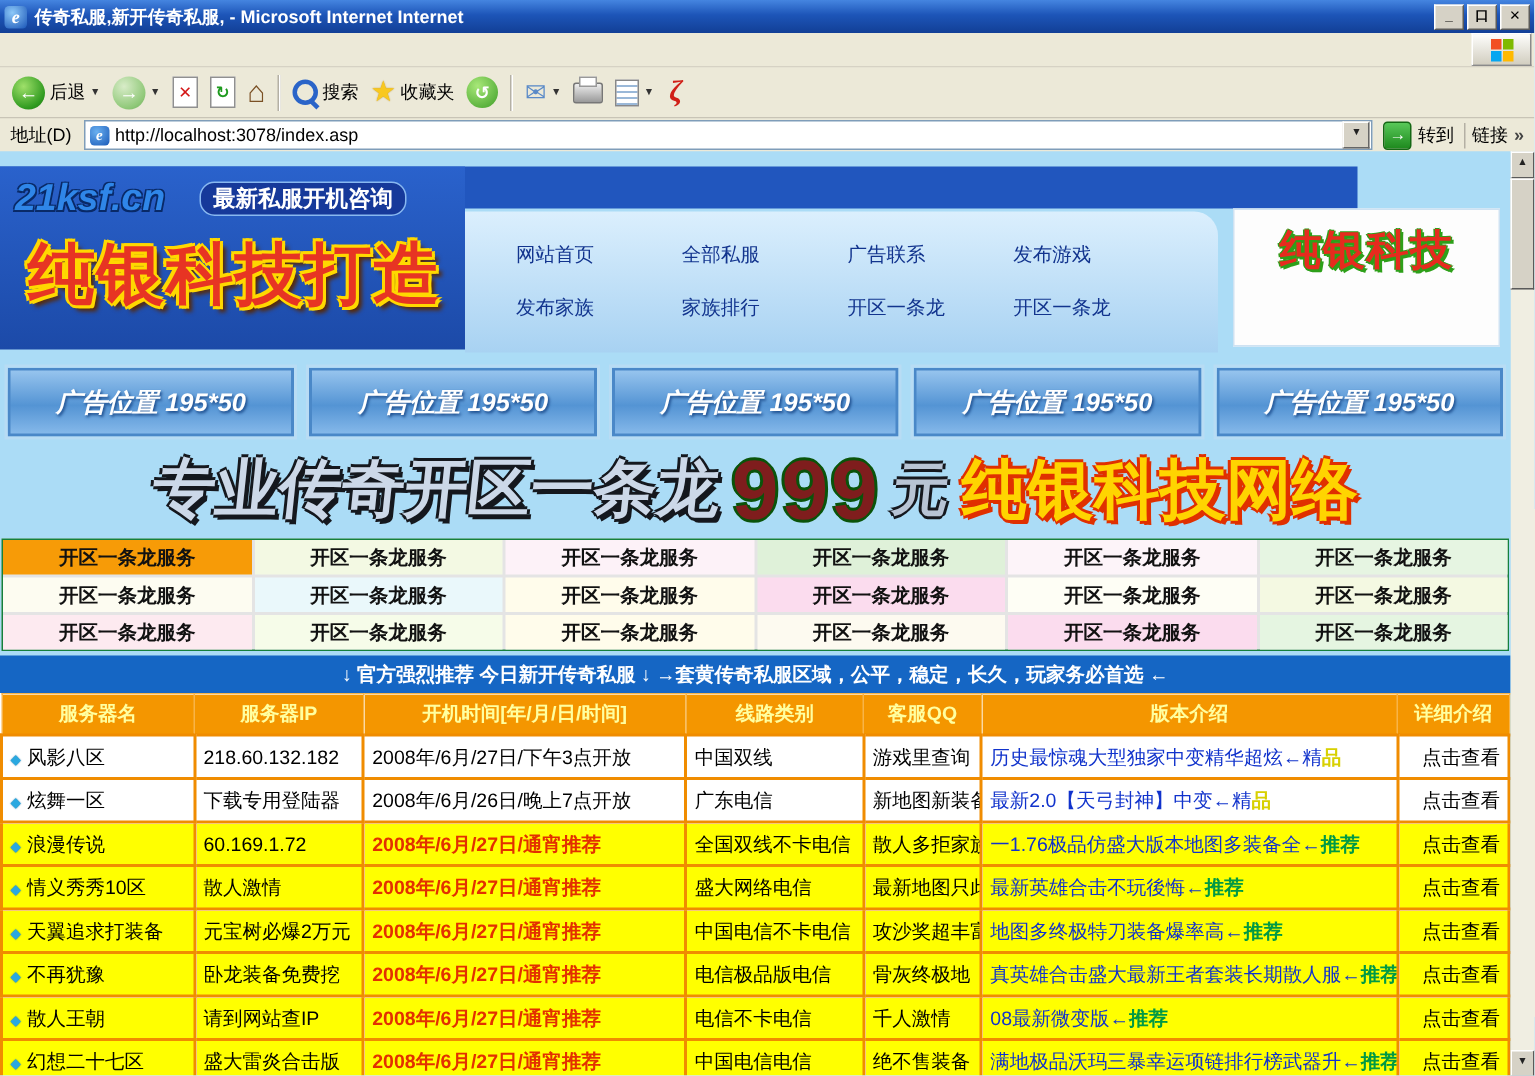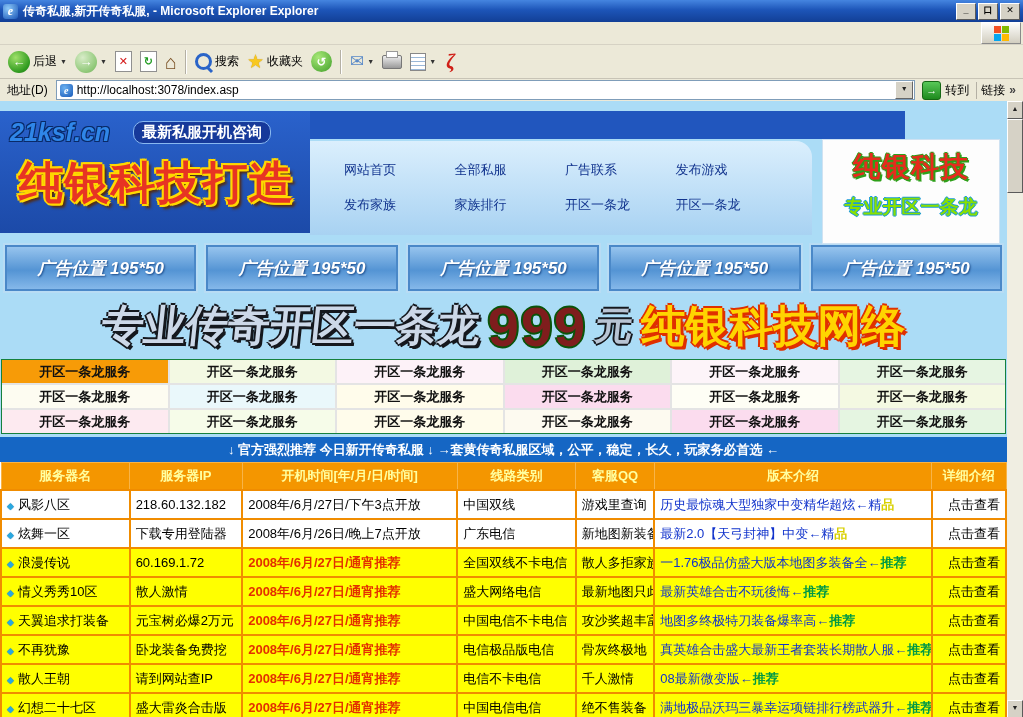--- a/index.html
+++ b/index.html
@@ -83,21 +83,21 @@
   .site-name{font:italic bold 25px "Liberation Sans",sans-serif;color:#2f86e8;
     text-shadow:1px 1px 0 #092a68,-1px -1px 0 #092a68,1px -1px 0 #092a68,-1px 1px 0 #092a68;}
   .tagline{background:#16399a;border:1px solid #88b8f0;border-radius:10px;color:#fff;font-size:15px;font-weight:bold;
     padding:1px 8px;white-space:nowrap;}
   .logo-big{font-size:45px;font-weight:bold;color:#e73423;letter-spacing:1px;padding-left:3px;margin-top:6px;white-space:nowrap;
     text-shadow:2px 0 0 #ffd800,-2px 0 0 #ffd800,0 2px 0 #ffd800,0 -2px 0 #ffd800,2px 2px 0 #ffd800,-2px -2px 0 #ffd800,4px 4px 3px #5a2800;text-align:center;}
   .nav-panel{position:absolute;left:310px;top:30px;width:502px;height:94px;
     background:linear-gradient(180deg,#dbeffd 0%,#a8d2f2 100%);border-radius:0 16px 0 0;}
   .nav-grid{display:grid;grid-template-columns:repeat(4,1fr);row-gap:17px;padding:20px 26px 0 34px;}
   .nav-link{font-size:13px;color:#12348e;white-space:nowrap;}
-  .ad-box{position:absolute;left:822px;top:28px;width:178px;height:105px;background:#fdfdfd;border:1px solid #cfe2f2;
+  .ad-box{position:absolute;left:822px;top:28px;width:178px;height:92px;background:#fdfdfd;border:1px solid #cfe2f2;
     text-align:center;padding-top:8px;box-sizing:border-box;}
   .ad-box-l1{font-size:28px;font-weight:bold;color:#e62b1e;letter-spacing:1px;
     text-shadow:1px 0 0 #2ea01a,-1px 0 0 #2ea01a,0 1px 0 #2ea01a,0 -1px 0 #2ea01a,2px 2px 0 #2ea01a;}
   .ad-box-l2{font-size:19px;font-weight:bold;color:#8ae000;margin-top:8px;
     text-shadow:1px 0 0 #1a9ad8,-1px 0 0 #1a9ad8,0 1px 0 #1a9ad8,0 -1px 0 #1a9ad8;}
 
   
   .ad-row{display:flex;gap:6px;padding:8px 3px 0 3px;}
   .ad-slot{flex:1;height:46px;border:2px solid #b8dcf4;box-shadow:inset 0 0 0 2px #4a88c8;
     background:linear-gradient(180deg,#9cc8f0 0%,#5494d4 55%,#8abcec 100%);
@@ -137,21 +137,21 @@
   .gem{color:#2aa8e0;font-size:9px;margin-right:4px;text-shadow:0 0 1px #0a6aa0;}
   .t-detail{text-align:right;cursor:pointer;}
 </style>
 </head>
 <body>
 
 <div class="window">
 
   <div class="titlebar">
     <span class="title-icon">e</span>
-    <span class="title-text">传奇私服,新开传奇私服, - Microsoft Explorer Explorer</span>
+    <span class="title-text">传奇私服,新开传奇私服, - Microsoft Internet Internet</span>
     <span class="win-btn">_</span>
     <span class="win-btn">口</span>
     <span class="win-btn">✕</span>
   </div>
 
   <div class="menubar">
     <span class="winlogo-box">
       <span class="winflag">
           <i class="wf1"></i>
           <i class="wf2"></i>
@@ -243,21 +243,20 @@
               <span class="nav-link">广告联系</span>
               <span class="nav-link">发布游戏</span>
               <span class="nav-link">发布家族</span>
               <span class="nav-link">家族排行</span>
               <span class="nav-link">开区一条龙</span>
               <span class="nav-link">开区一条龙</span>
             </div>
         </div>
         <div class="ad-box">
           <div class="ad-box-l1">纯银科技</div>
-          <div class="ad-box-l2">专业开区一条龙</div>
         </div>
       </div>
 
       <div class="ad-row" id="ad-row">
           <div class="ad-slot">
             <span>广告位置 195*50</span>
           </div>
           <div class="ad-slot">
             <span>广告位置 195*50</span>
           </div>

